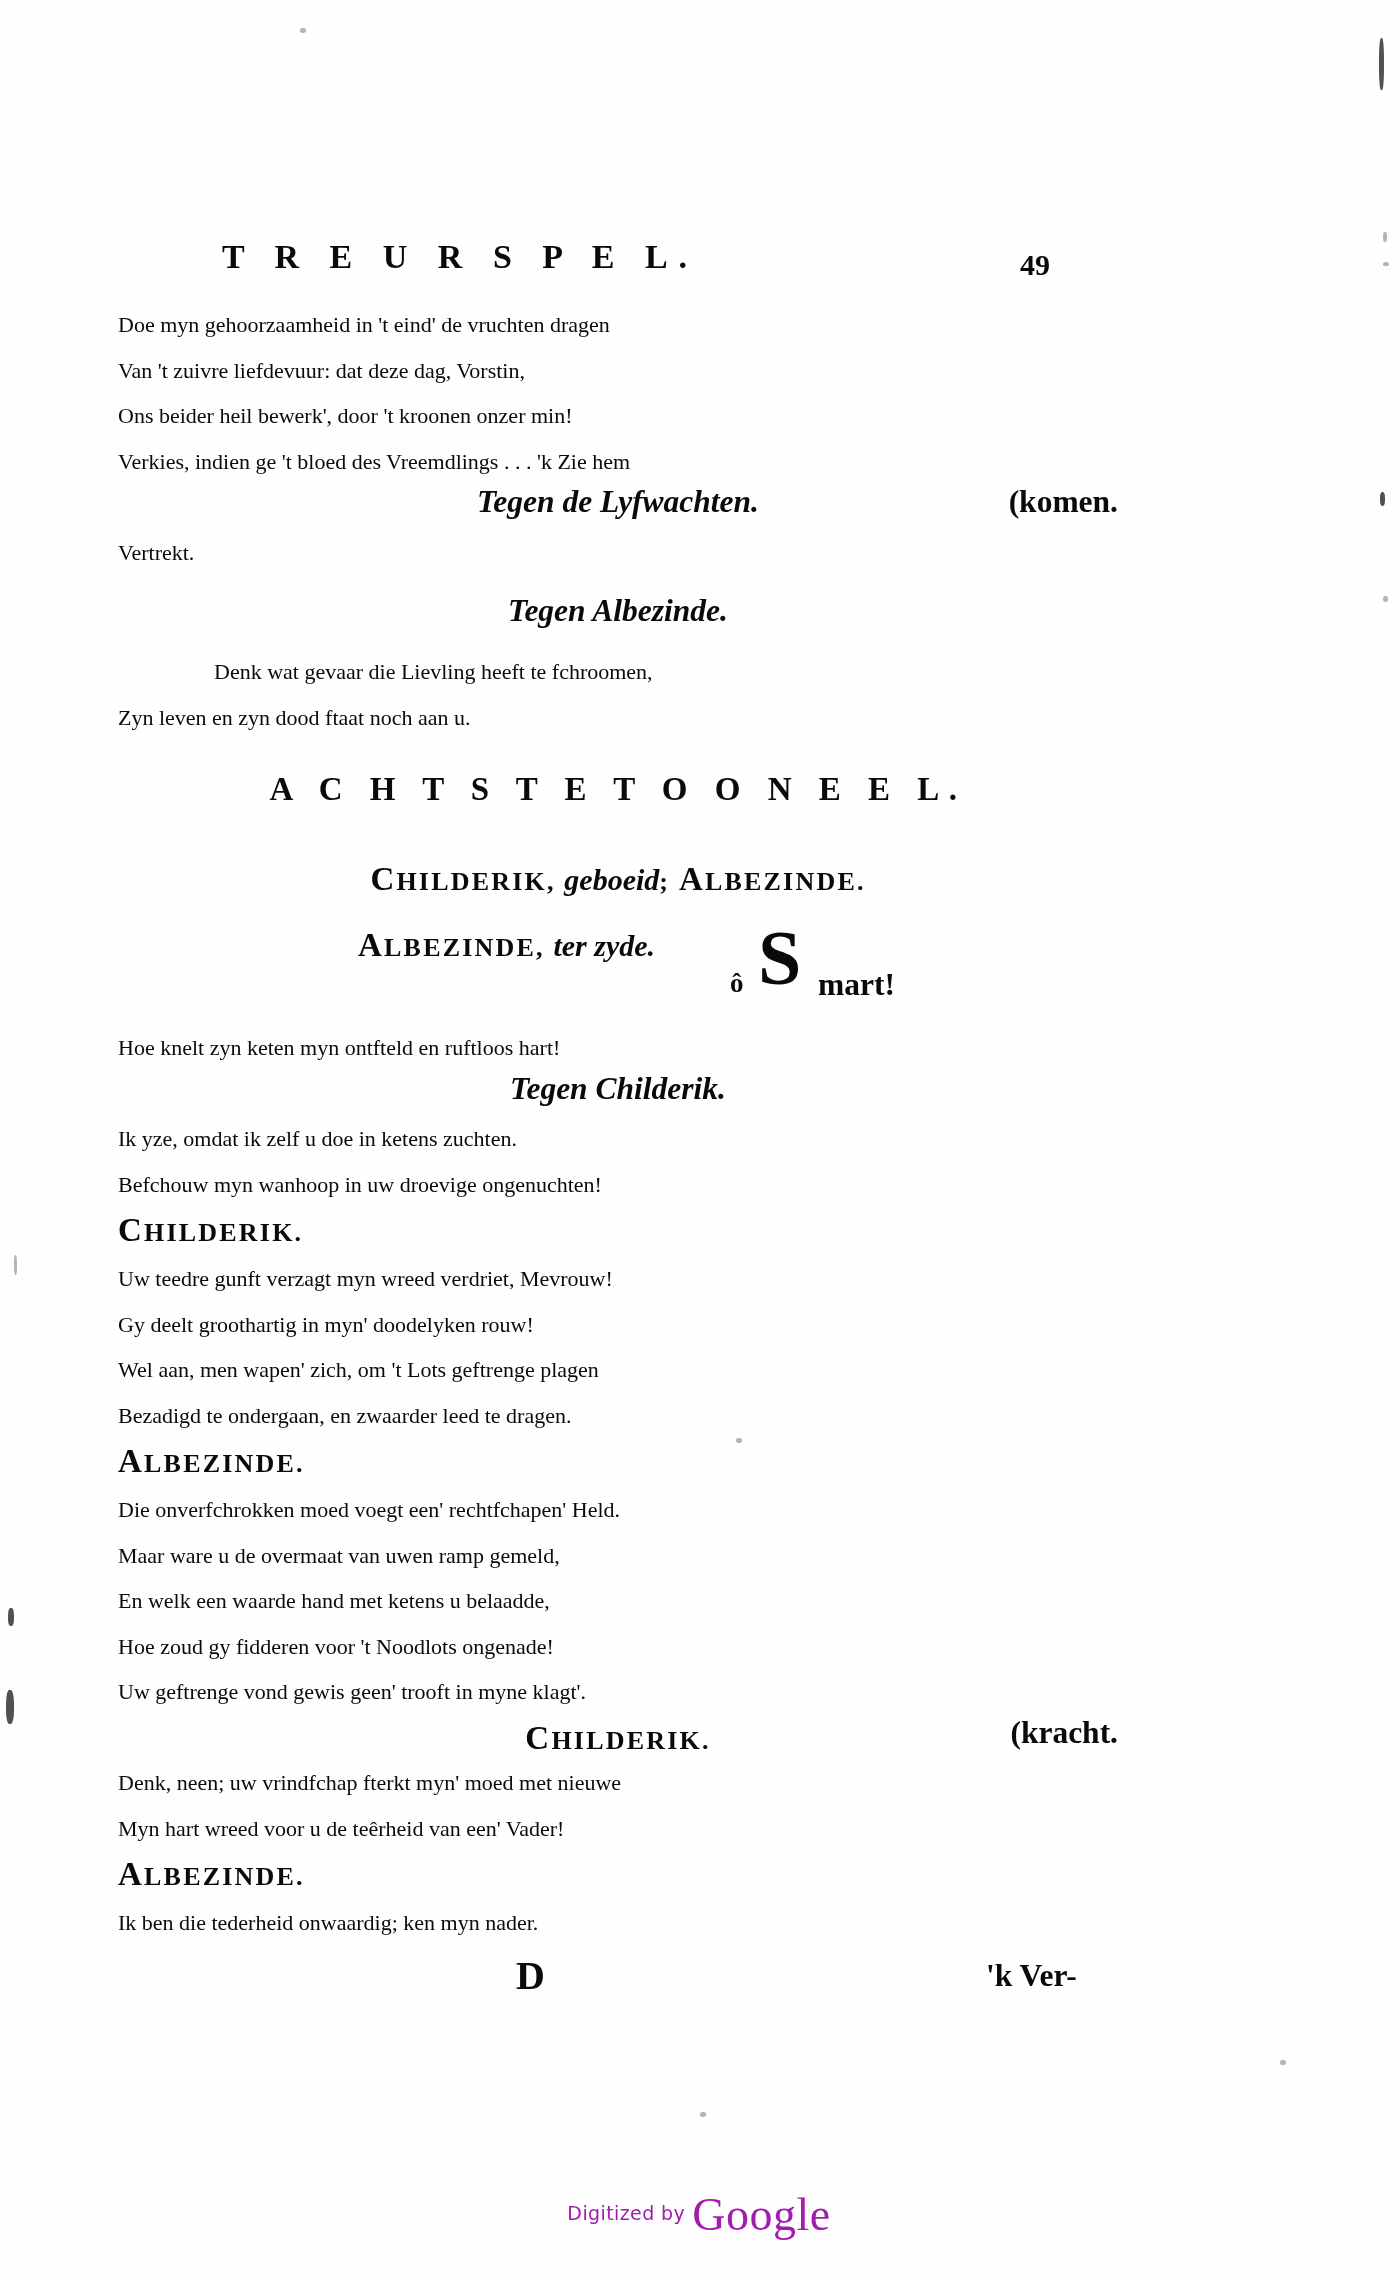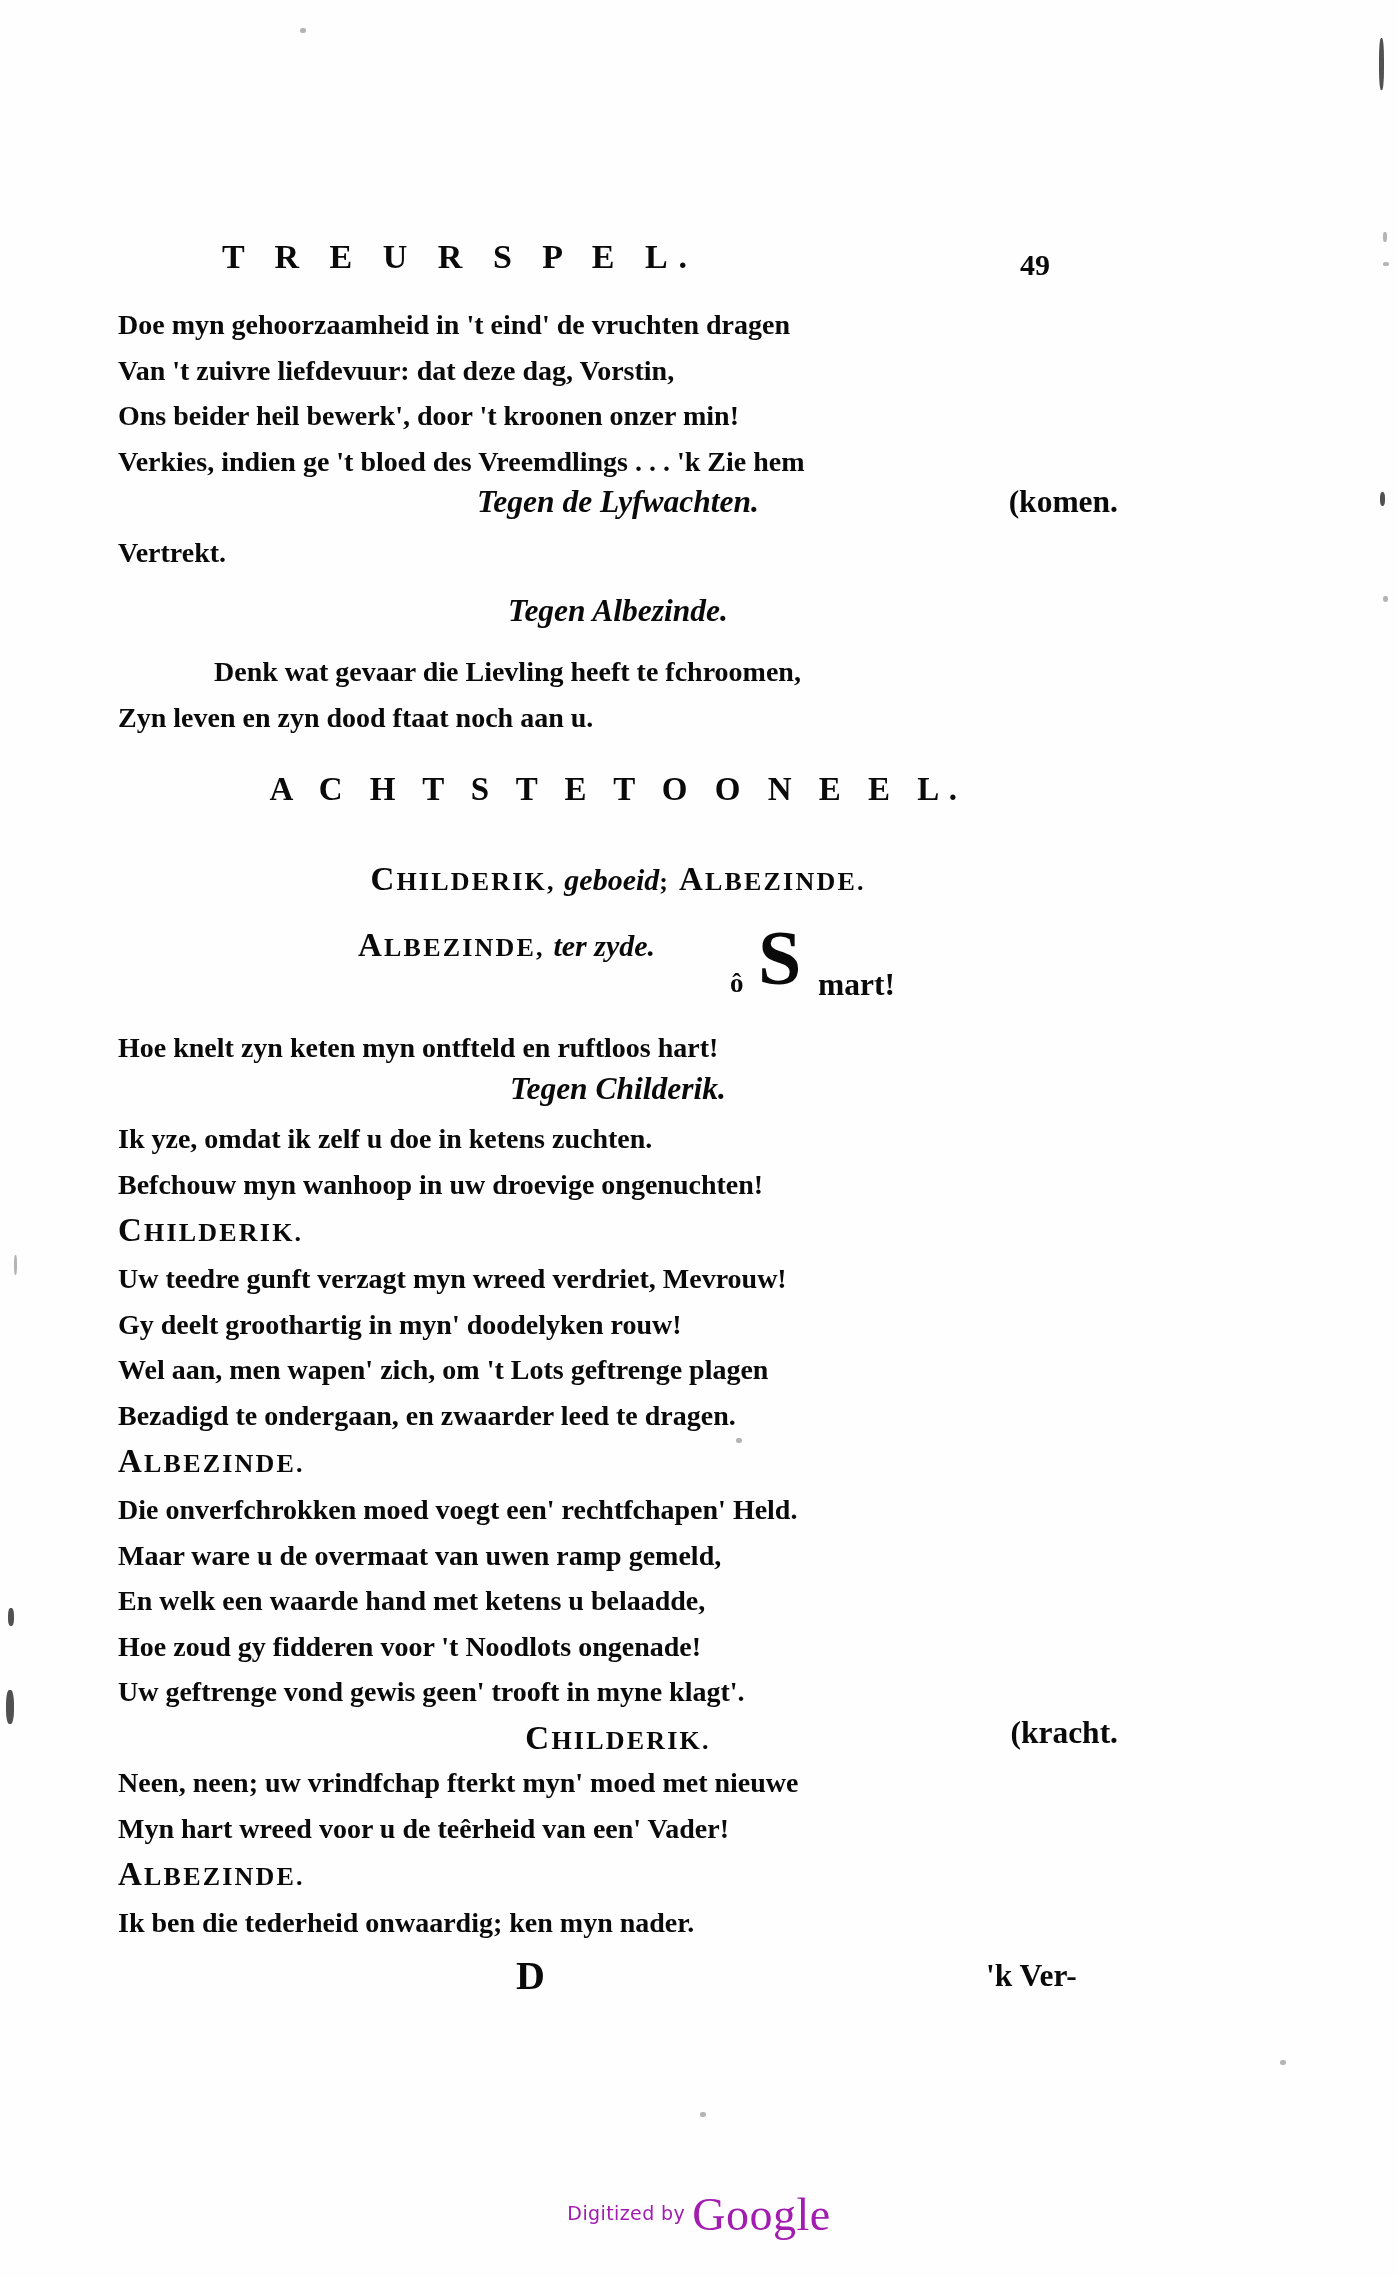--- a/index.html
+++ b/index.html
@@ -57,23 +57,23 @@
     position: absolute;
     left: 902px;
     top: 12px;
     font-size: 30px;
     font-weight: 700;
     letter-spacing: 0px;
   }
 
   
   .verse {
-    font-size: 28px;
+    font-size: 22px;
     line-height: 45.5px;
-    font-weight: 700;
+    font-weight: 400;
     white-space: pre;
   }
 
   
   .row {
     position: relative;
     height: 45.5px;
   }
   .row > .mid {
     position: absolute;
@@ -293,21 +293,21 @@
     <div class="verse">Die onverfchrokken moed voegt een' rechtfchapen' Held.</div>
     <div class="verse">Maar ware u de overmaat van uwen ramp gemeld,</div>
     <div class="verse">En welk een waarde hand met ketens u belaadde,</div>
     <div class="verse">Hoe zoud gy fidderen voor 't Noodlots ongenade!</div>
     <div class="verse">Uw geftrenge vond gewis geen' trooft in myne klagt'.</div>
 
     <div class="row">
       <div class="mid"><span class="speaker" style="letter-spacing:2.2px;"><span class="cap1">C</span><span>HILDERIK.</span></span></div>
       <div class="rightnote">(kracht.</div>
     </div>
-    <div class="verse">Neen, neen; uw vrindfchap fterkt myn' moed met nieuwe</div>
+    <div class="verse">Denk, neen; uw vrindfchap fterkt myn' moed met nieuwe</div>
     <div class="verse">Myn hart wreed voor u de teêrheid van een' Vader!</div>
 
     <div class="speaker"><span class="cap1">A</span><span>LBEZINDE.</span></div>
     <div class="verse">Ik ben die tederheid onwaardig; ken myn nader.</div>
 
     <div class="footrow">
       <div class="sig">D</div>
       <div class="catch">'k Ver-</div>
     </div>
 

